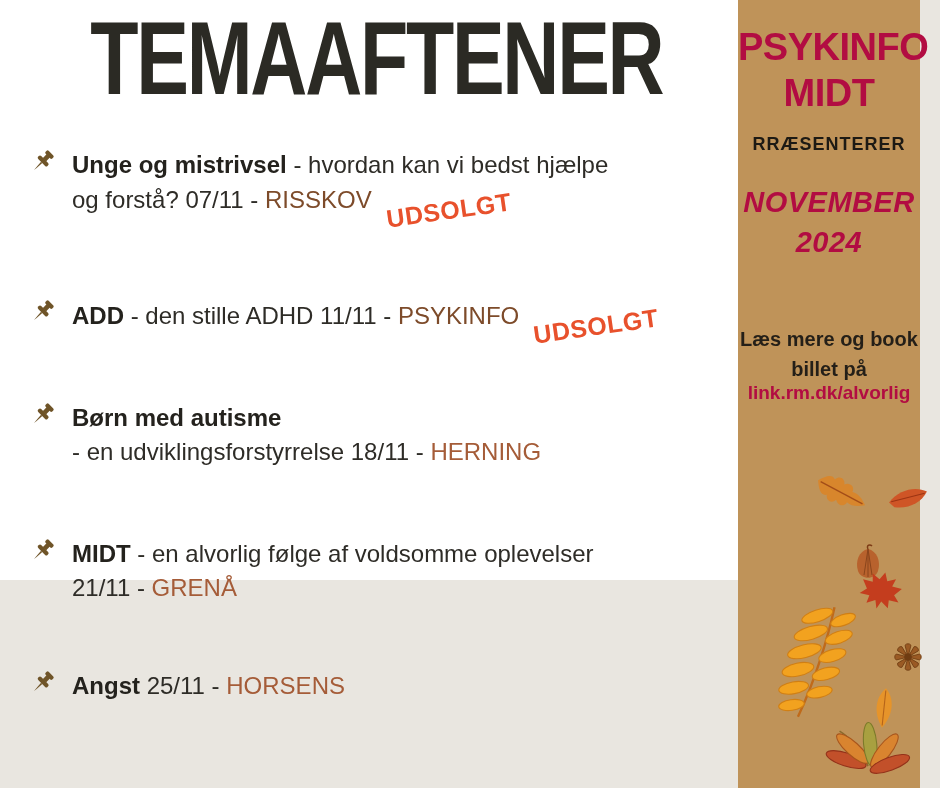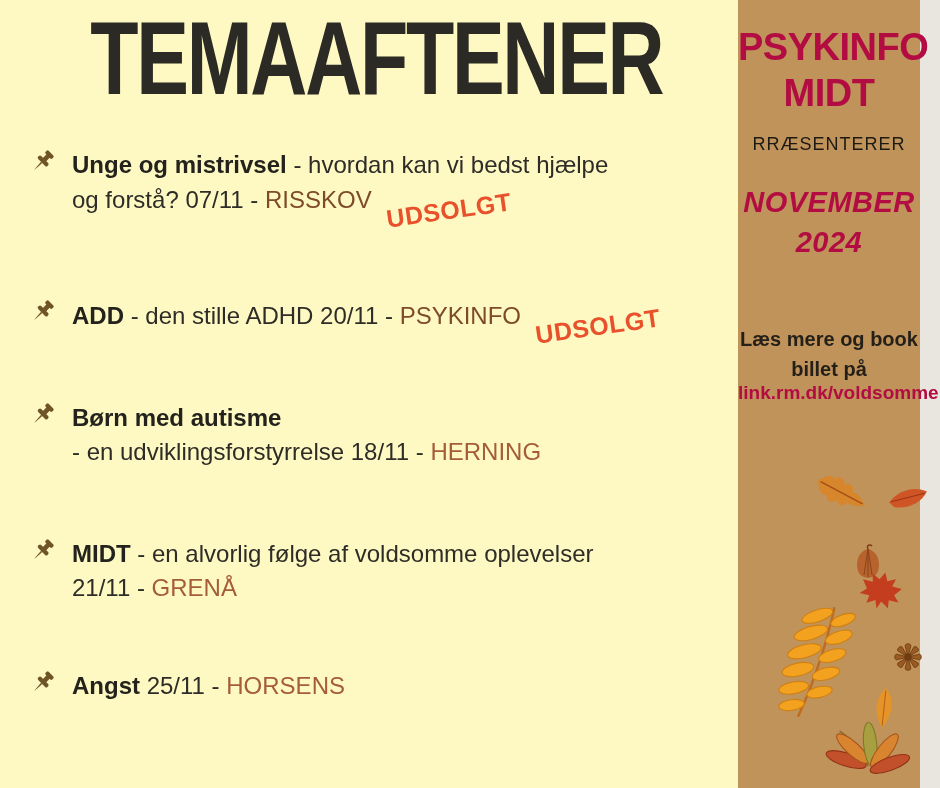--- a/index.html
+++ b/index.html
@@ -2,21 +2,21 @@
 <html><head>
 <meta charset="utf-8">
 <style>
   html,body{margin:0;padding:0;}
   body{
     width:940px;height:788px;position:relative;overflow:hidden;
     font-family:"Liberation Sans","DejaVu Sans",sans-serif;
     background:#e9e6e0;
   }
   
-  .left-panel{position:absolute;left:0;top:0;width:740px;height:788px;background:#fef9c3;}
+  .left-panel{position:absolute;left:0;top:0;width:740px;height:580px;background:#ffffff;}
   .title-wrap{position:absolute;left:0;top:6px;width:740px;text-align:center;}
   .poster-title{
     display:inline-block;font-size:104px;line-height:1.0;font-weight:bold;
     color:#2b2a24;letter-spacing:-3px;transform:scaleX(0.76);transform-origin:center top;
     white-space:nowrap;
   }
   .event{position:absolute;left:28px;white-space:nowrap;}
   .pin{position:absolute;left:0;top:0;width:30px;height:30px;}
   .event-text{margin-left:44px;font-size:24px;line-height:34px;color:#2e2c27;}
   .b{font-weight:bold;color:#24221d;}
@@ -26,21 +26,21 @@
   .badge{
     display:inline-block;font-weight:bold;color:#e8512c;font-size:25px;
     transform:translate(14px,11px) rotate(-8deg);letter-spacing:0.5px;
   }
   .e1{top:148px;} .e2{top:298px;} .e3{top:401px;} .e4{top:537px;} .e5{top:669px;}
 
   
   .sidebar{position:absolute;left:738px;top:0;width:182px;height:788px;background:#bf9359;}
   .sb-text{position:absolute;width:100%;text-align:center;}
   .brand{top:24px;font-size:38px;line-height:46px;font-weight:bold;color:#b20c42;letter-spacing:-0.5px;}
-  .presents{top:134px;font-size:18px;font-weight:400;color:#1d1a14;letter-spacing:1px;}
+  .presents{top:134px;font-size:18px;font-weight:700;color:#1d1a14;letter-spacing:1px;}
   .month{top:182px;font-size:29px;line-height:40px;font-weight:bold;color:#b20c42;letter-spacing:0.5px;font-style:italic;}
   .info{top:324px;font-size:20px;line-height:30px;font-weight:600;color:#241f18;}
   .link{top:382px;font-size:19px;font-weight:600;color:#b20c42;}
 
   .leaf{position:absolute;}
 </style>
 </head>
 <body>
 
 <div class="left-panel">
@@ -67,21 +67,21 @@
   <div class="event e2">
     <svg class="pin" viewBox="0 0 32 32">
       <g fill="#6f5428" transform="rotate(45 16 14)">
         <rect x="11" y="2" width="10" height="4.5" rx="1.5"></rect>
         <rect x="13.5" y="5" width="5" height="7"></rect>
         <rect x="9" y="11.5" width="14" height="4.5" rx="1.8"></rect>
         <path d="M16.9 16 L15.1 16 L15.6 24 L16 27.5 L16.4 24 Z"></path>
       </g>
     </svg>
     <div class="event-text">
-      <span class="b">ADD</span><span> - den stille ADHD 20/11 - </span><span class="city city-a">PSYKINFO</span><span class="badge">UDSOLGT</span>
+      <span class="b">ADD</span><span> - den stille ADHD 11/11 - </span><span class="city city-a">PSYKINFO</span><span class="badge">UDSOLGT</span>
     </div>
   </div>
 
   <div class="event e3">
     <svg class="pin" viewBox="0 0 32 32">
       <g fill="#6f5428" transform="rotate(45 16 14)">
         <rect x="11" y="2" width="10" height="4.5" rx="1.5"></rect>
         <rect x="13.5" y="5" width="5" height="7"></rect>
         <rect x="9" y="11.5" width="14" height="4.5" rx="1.8"></rect>
         <path d="M16.9 16 L15.1 16 L15.6 24 L16 27.5 L16.4 24 Z"></path>
@@ -136,21 +136,21 @@
   <div class="sb-text month">
     <div>NOVEMBER</div>
     <div>2024</div>
   </div>
 
   <div class="sb-text info">
     <div>Læs mere og book</div>
     <div>billet på</div>
   </div>
 
-  <div class="sb-text link">link.rm.dk/voldsomme</div>
+  <div class="sb-text link">link.rm.dk/alvorlig</div>
 
   <svg class="leaf" style="left:76px;top:464px;width:56px;height:58px;transform:rotate(-62deg);" viewBox="0 0 36 60">
     <path d="M18 2 C26 7 31 12 27 17 C33 19 33 26 27 28 C32 32 30 39 24 39 C26 45 22 52 18 57 C14 52 10 45 12 39 C6 39 4 32 9 28 C3 26 3 19 9 17 C5 12 10 7 18 2 Z" fill="#d8862c"></path>
     <path d="M18 5 L18 54" stroke="#a34d18" stroke-width="1.4"></path>
   </svg>
 
   <svg class="leaf" style="left:150px;top:482px;width:40px;height:30px;transform:rotate(8deg);" viewBox="0 0 40 28">
     <path d="M2 22 C10 8 26 2 38 6 C34 18 22 26 8 26 Z" fill="#cf5526"></path>
     <path d="M4 21 L36 8" stroke="#9c3413" stroke-width="1"></path>
   </svg>

